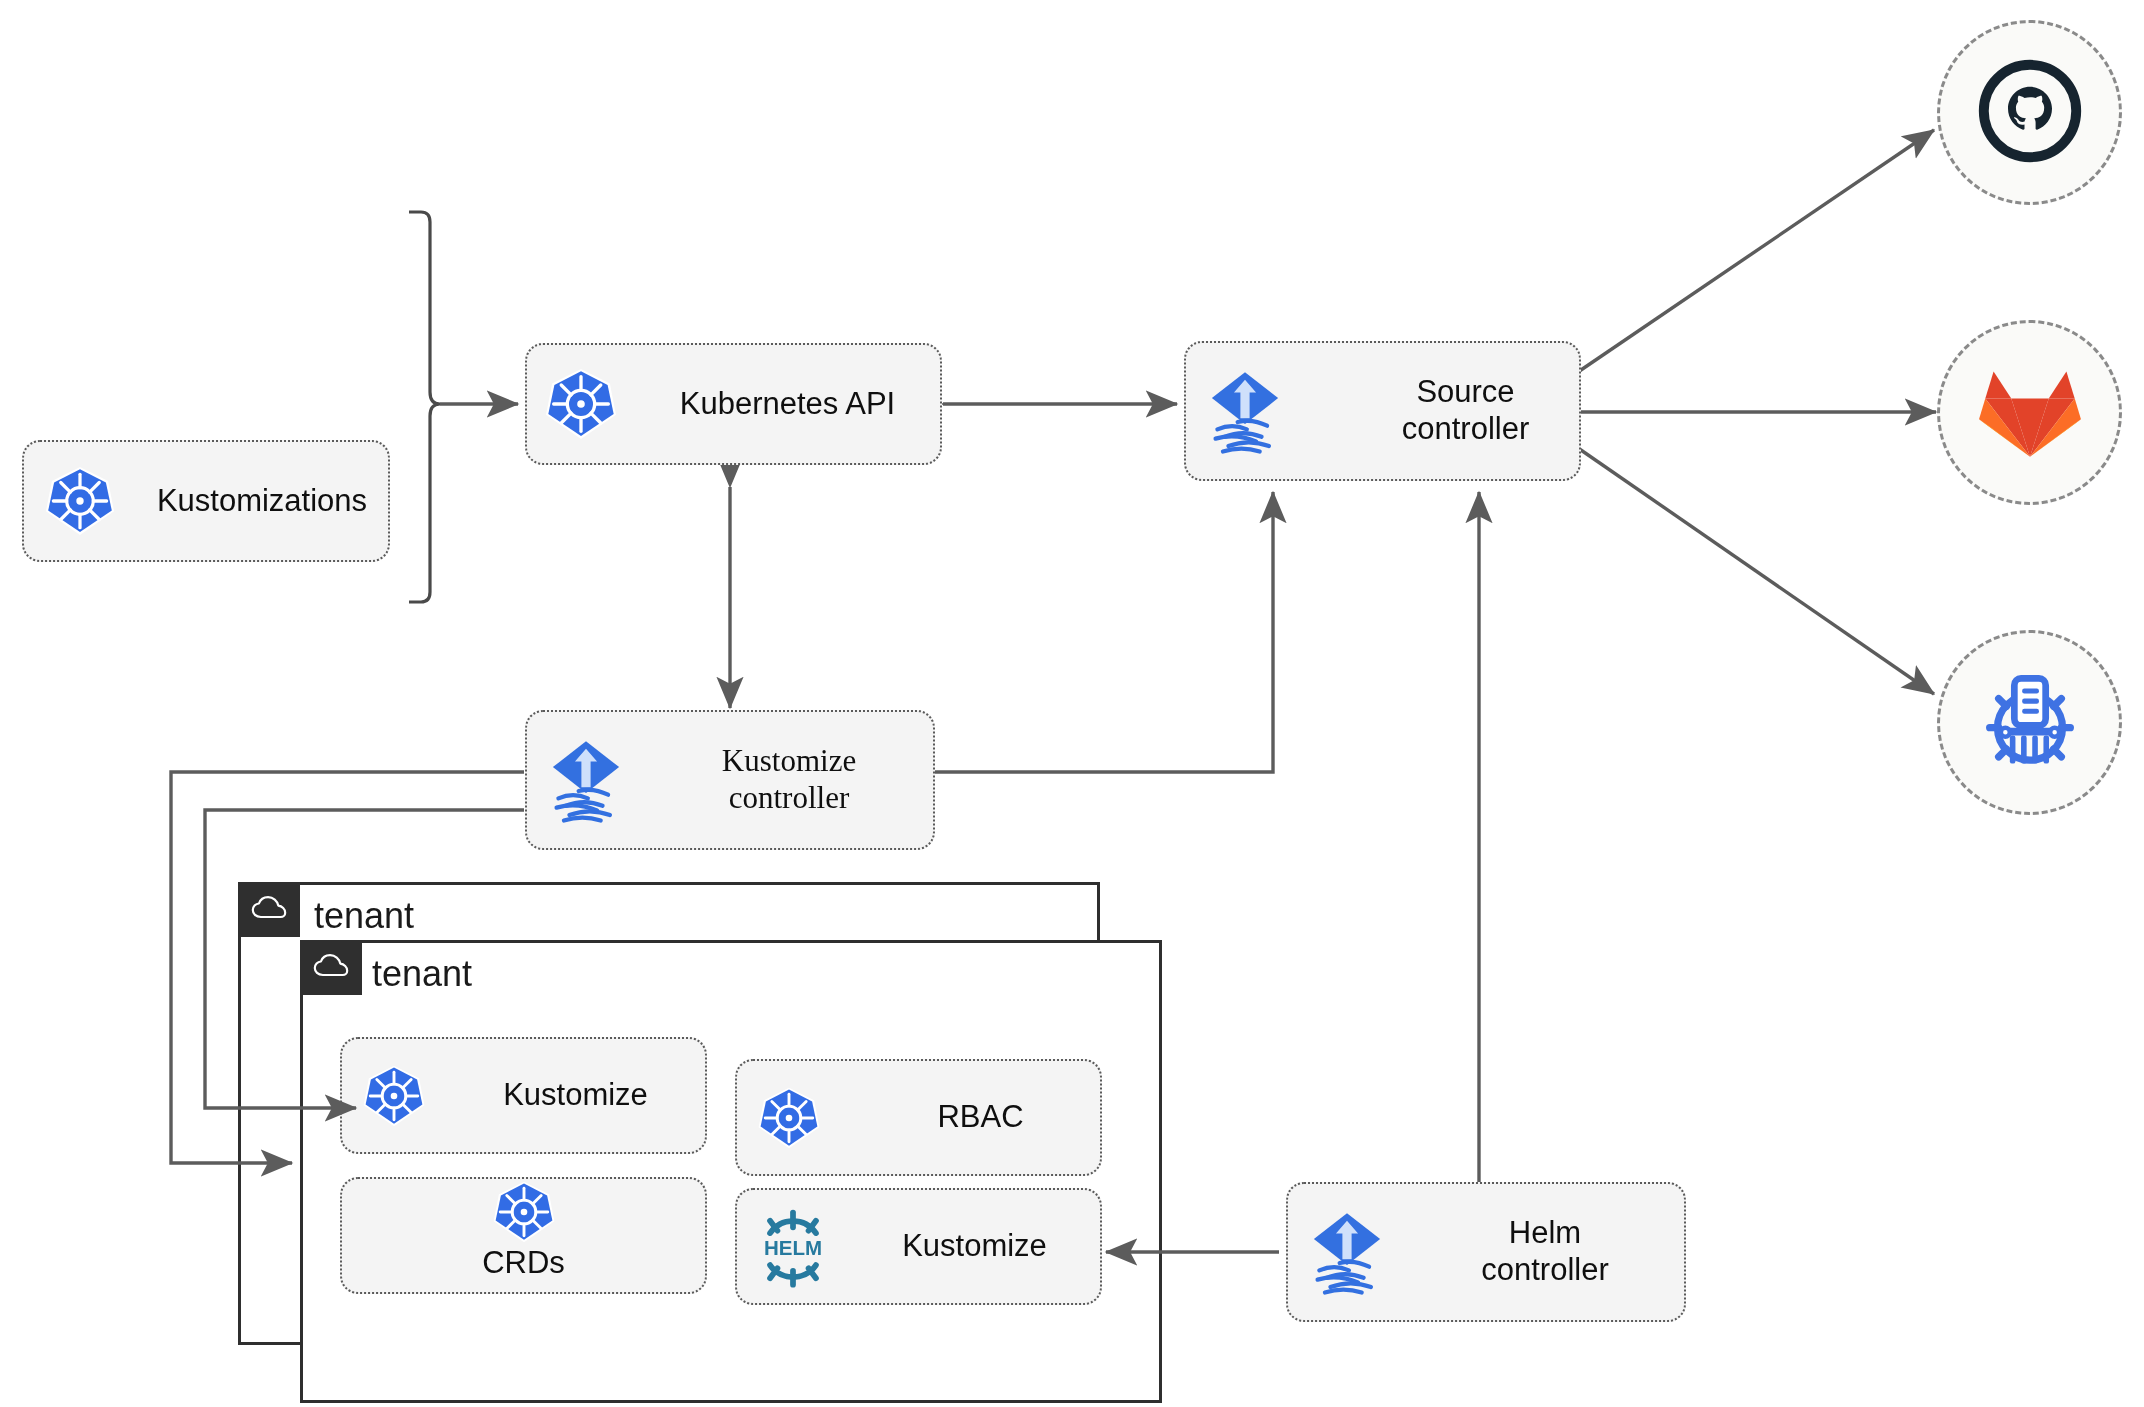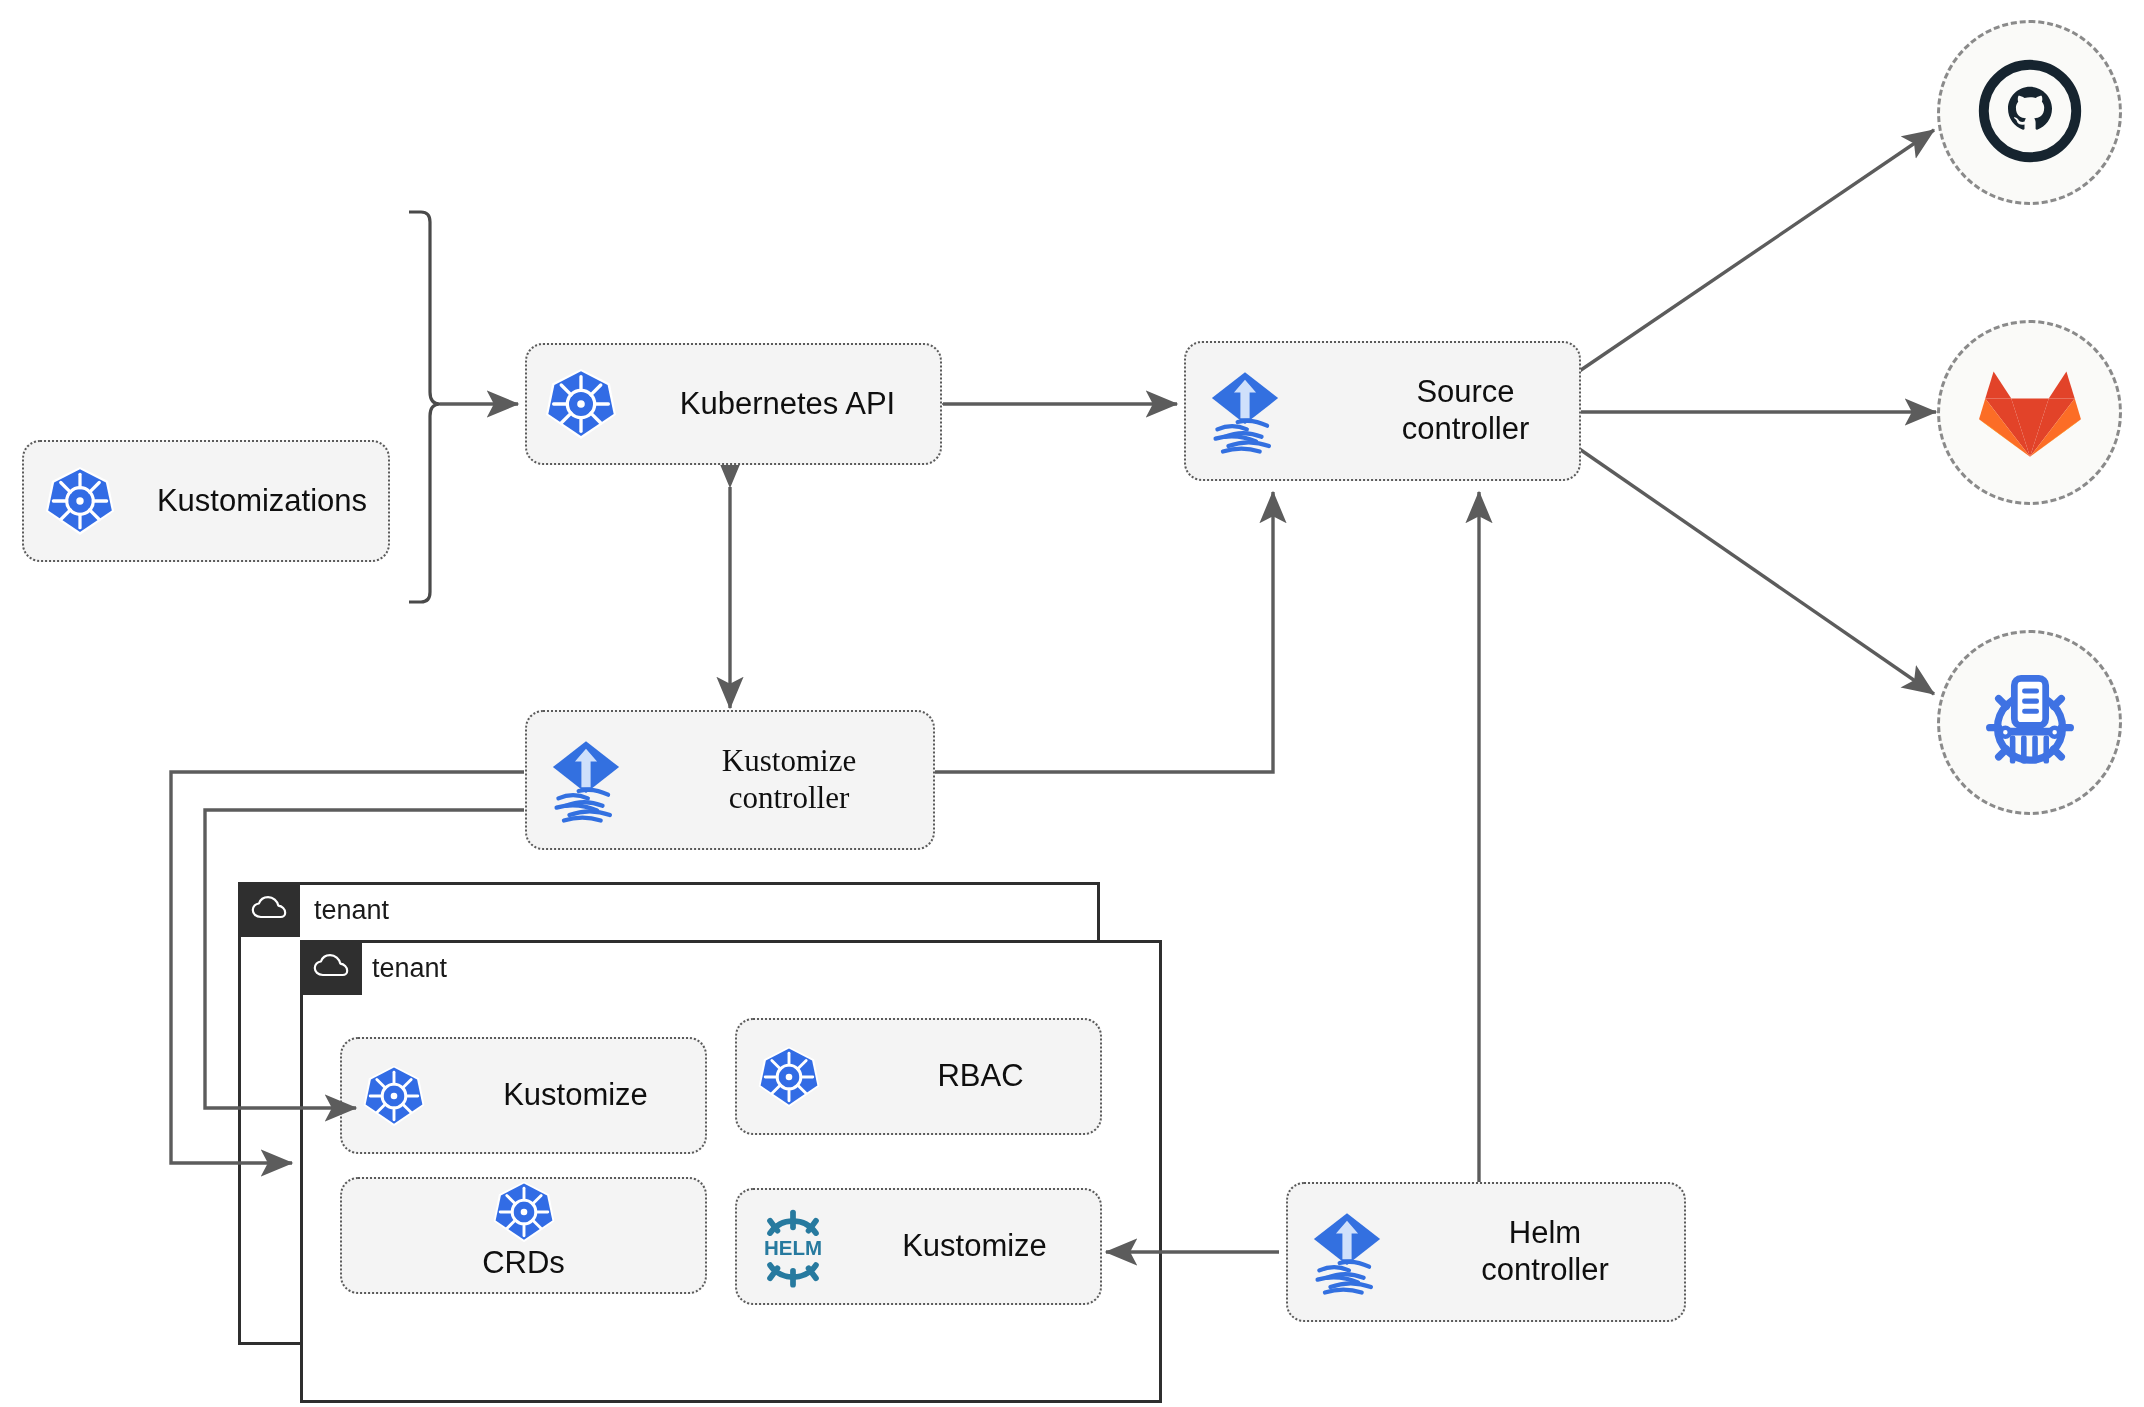--- a/index.html
+++ b/index.html
@@ -53,21 +53,21 @@
   }
   .tenant-tab{
     position:absolute;
     background:#2f2f2f;
     display:flex;align-items:center;justify-content:center;
     box-sizing:border-box;
   }
   .tenant-name{
     position:absolute;
     color:#1a1a1a;
-    font-size:27px;
+    font-size:36px;
   }
 
   svg.lines{position:absolute;left:0;top:0;width:2144px;height:1407px;z-index:2;pointer-events:none;}
   svg.linesTop{z-index:9;}
 </style>
 </head>
 <body>
 
 <div id="stage">
 
@@ -309,21 +309,21 @@
             <line x1="63" y1="62" x2="76" y2="75"></line>
           <line x1="76" y1="25" x2="63" y2="38"></line>
             <line x1="37" y1="62" x2="24" y2="75"></line>
         </g>
         <circle cx="50" cy="50" r="5" fill="#ffffff"></circle>
       </svg>
     </span>
     <span class="label">Kustomize</span>
   </div>
 
-  <div class="node" style="left:735px;top:1018px;width:367px;height:117px;gap:20px;">
+  <div class="node" style="left:735px;top:1059px;width:367px;height:117px;gap:20px;">
     <span class="ico" style="width:104px;">
       <svg width="66" height="66" viewBox="0 0 100 100">
         <polygon points="50,4 88,23 96,64 50,96 4,64 12,23" fill="#ffffff"></polygon>
         <polygon points="50,7 85,25 93,63 50,92 7,63 15,25" fill="#326CE5"></polygon>
         <g fill="none" stroke="#ffffff" stroke-width="4.4" stroke-linecap="round">
           <circle cx="50" cy="50" r="18"></circle>
           <line x1="50" y1="14" x2="50" y2="32"></line>
             <line x1="50" y1="68" x2="50" y2="86"></line>
           <line x1="14" y1="50" x2="32" y2="50"></line>
             <line x1="68" y1="50" x2="86" y2="50"></line>

